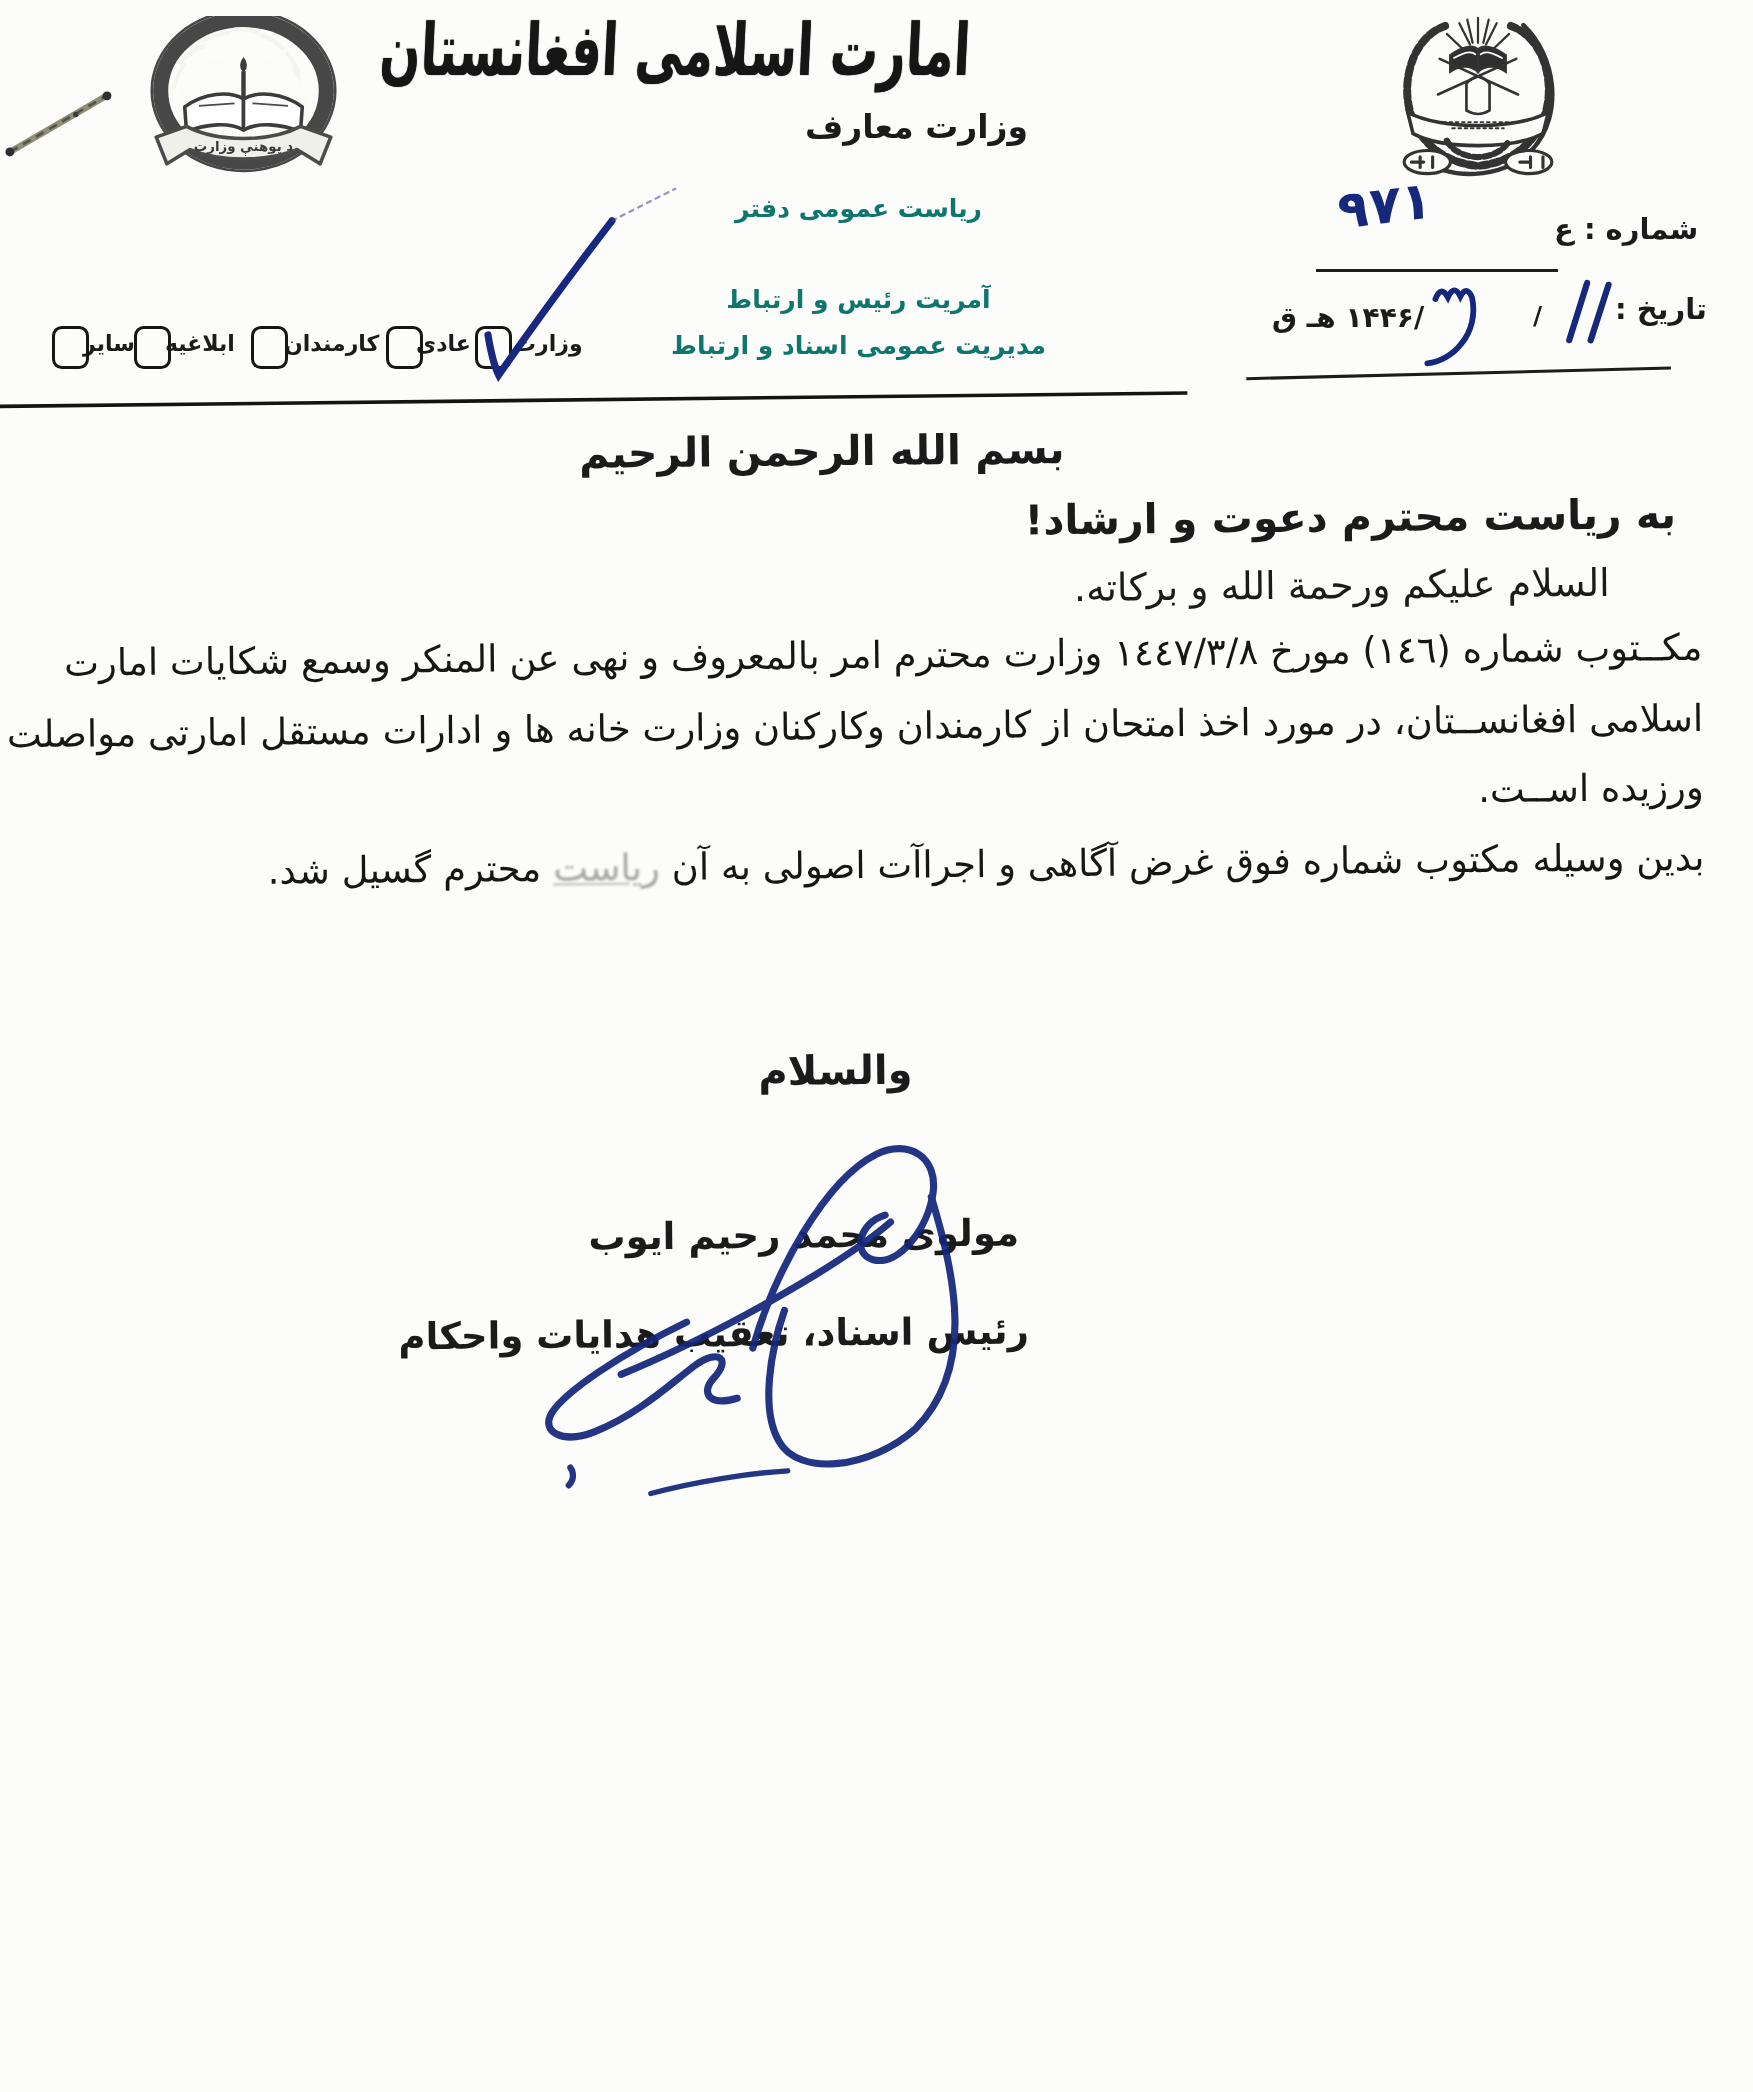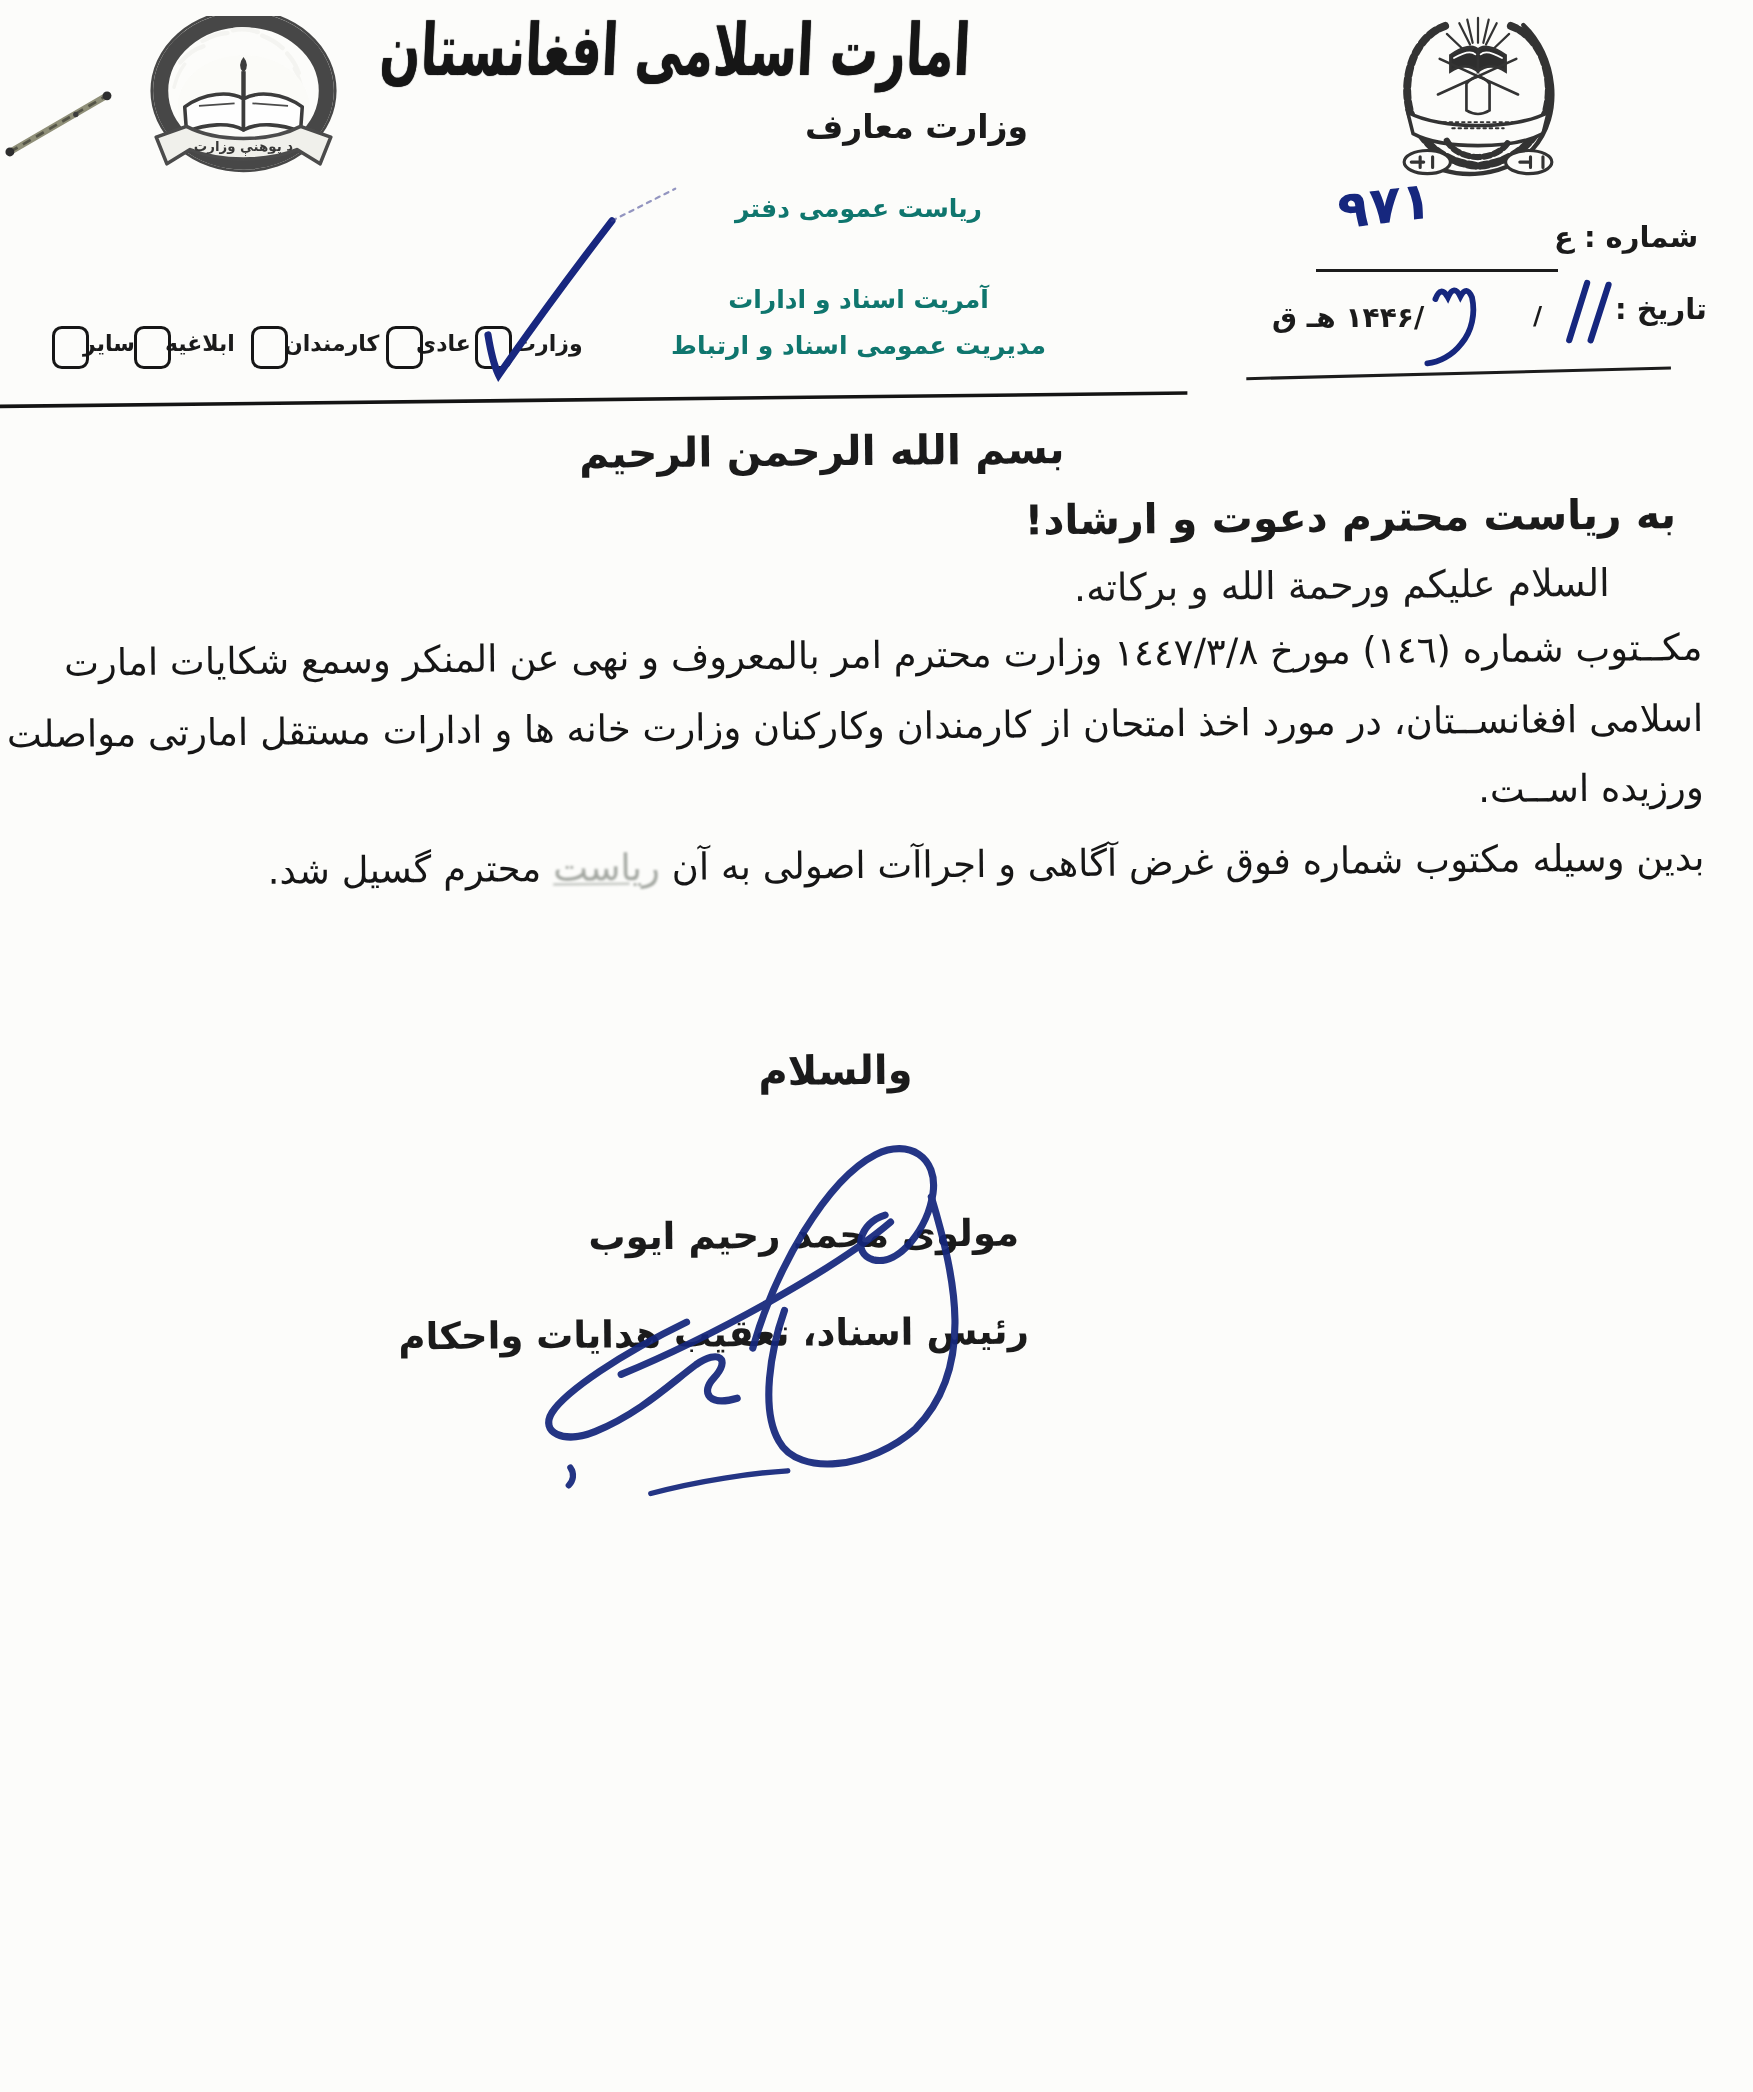--- a/index.html
+++ b/index.html
@@ -114,24 +114,24 @@
       <g stroke-width="3.5">
         <ellipse cx="52" cy="172" rx="26" ry="13" fill="#fcfcfa"></ellipse>
         <ellipse cx="166" cy="172" rx="26" ry="13" fill="#fcfcfa"></ellipse>
         <path d="M34 172 h14 M44 166 v12 M58 166 v12 M168 166 v12 M182 166 v12 M156 172 h10"></path>
       </g>
     </g>
   </svg>
 
   <div class="abs ministry" style="left:784px;top:107px;width:267px;">وزارت معارف</div>
   <div class="abs dept-line" style="left:570px;top:194px;width:579px;">ریاست عمومی دفتر</div>
-  <div class="abs dept-line" style="left:570px;top:285px;width:579px;">آمریت اسناد و ادارات</div>
+  <div class="abs dept-line" style="left:570px;top:285px;width:579px;">آمریت رئیس و ارتباط</div>
   <div class="abs dept-line" style="left:570px;top:331px;width:579px;">مدیریت عمومی اسناد و ارتباط</div>
 
-  <div class="abs meta-label" style="left:1555px;top:220px;">شماره : ع</div>
+  <div class="abs meta-label" style="left:1555px;top:212px;">شماره : ع</div>
   <div class="abs num-underline" style="left:1317px;top:269px;width:242px;"></div>
   <div class="abs hw" style="left:1338px;top:175px;font-size:52px;transform:rotate(-7deg) skewX(-6deg);">٩٧١</div>
 
   <div class="abs meta-label" style="left:1616px;top:292px;">تاریخ :</div>
   <div class="abs meta-label" style="left:1534px;top:301px;font-size:25px;">/</div>
   <div class="abs meta-label" style="left:1273px;top:301px;font-size:28px;">/۱۴۴۶ هـ ق</div>
 
   <svg class="abs" style="left:1390px;top:258px;" width="232" height="134" viewBox="0 0 260 150">
     <g stroke="#16277e" fill="none" stroke-linecap="round">
       <path d="M202 92 L 222 28" stroke-width="7"></path>

